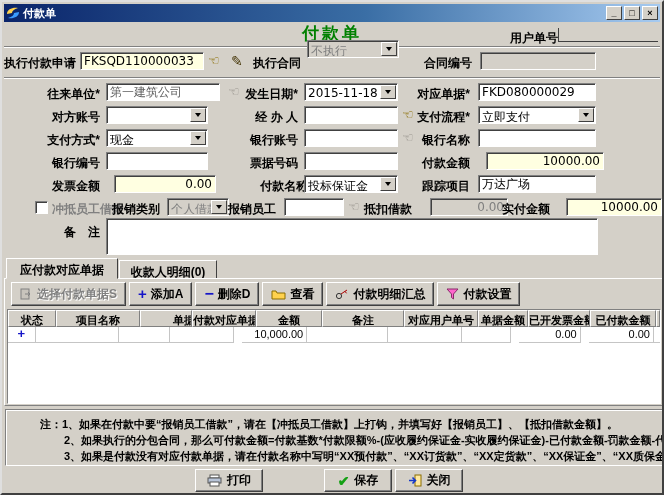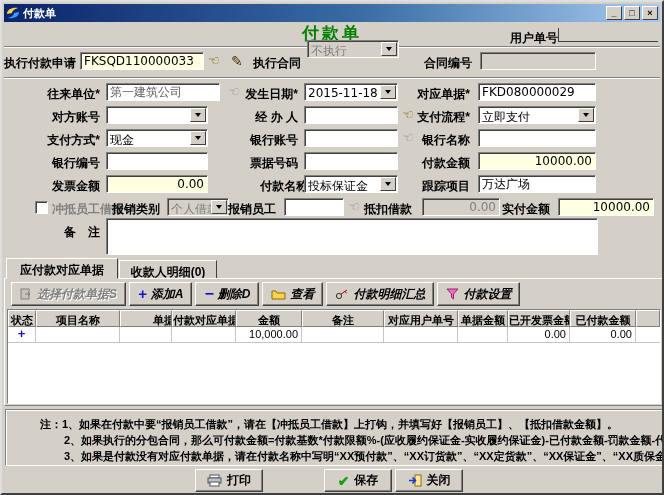--- a/index.html
+++ b/index.html
@@ -15,21 +15,21 @@
   .winbtn{width:16px;height:14px;margin-left:2px;background:#d4d0c8;
     border:1px solid;border-color:#fff #404040 #404040 #fff;
     font-size:9px;line-height:11px;text-align:center;font-weight:bold;color:#000;padding:0;}
   
   .lbl{position:absolute;font-size:12px;font-weight:bold;color:#000;white-space:nowrap;}
   .lbl.gray{color:#808080;}
   .fld{position:absolute;height:18px;background:#fff;border:1px solid;
     border-color:#808080 #fff #fff #808080;box-shadow:inset 1px 1px 0 #404040;}
   input.fld{padding:0 3px;font:12px "DejaVu Sans",sans-serif;outline:none;}
   .yellow{background:#ffffe1;}
-  .num{text-align:right;}
+  .num{text-align:right;margin-left:8px;}
   .dis{background:#d4d0c8;color:#808080;}
   .ro{color:#606060;}
   .combo{display:flex;align-items:stretch;padding:1px;}
   .combo .cval{flex:1;font:12px "DejaVu Sans",sans-serif;padding:1px 2px;overflow:hidden;white-space:nowrap;background:inherit;}
   .combo .cbtn{width:16px;background:#d4d0c8;border:1px solid;border-color:#fff #404040 #404040 #fff;
     display:flex;align-items:center;justify-content:center;}
   .tri{width:0;height:0;border:3px solid transparent;border-top:4px solid #000;margin-top:3px;}
   .sep{position:absolute;left:2px;right:2px;height:2px;border-top:1px solid #808080;border-bottom:1px solid #fff;}
   .handico{position:absolute;font-size:13px;color:#8a6d00;cursor:pointer;line-height:14px;background:transparent;border:none;padding:0;}
   .handico.disab{color:#9a968f;}
@@ -39,21 +39,21 @@
   textarea.fld{resize:none;font:12px "DejaVu Sans",sans-serif;outline:none;}
   
   .tab{position:absolute;background:#d4d0c8;border:1px solid;border-color:#fff #404040 transparent #fff;
     font-size:12px;font-weight:bold;text-align:center;padding-top:3px;}
   .tab.active{z-index:3;border-bottom:1px solid #d4d0c8;}
   .panel{position:absolute;left:2px;top:276px;width:660px;height:128px;background:#d4d0c8;
     border:1px solid;border-color:#fff #808080 #808080 #fff;z-index:1;}
   .tbar{position:absolute;left:6px;top:3px;display:flex;gap:3px;}
   .tbtn{height:24px;background:#d4d0c8;border:1px solid;border-color:#fff #404040 #404040 #fff;
     box-shadow:inset -1px -1px 0 #808080;display:flex;align-items:center;gap:4px;
-    font-size:12px;font-weight:bold;padding:0 8px;cursor:pointer;font-style:italic;}
+    font-size:12px;font-weight:bold;padding:0 8px;cursor:pointer;}
   .tbtn.disab{color:#808080;text-shadow:1px 1px 0 #fff;}
   .plus{color:#1515c8;font-size:15px;font-weight:bold;line-height:10px;}
   .minus{color:#1515c8;font-size:16px;font-weight:bold;line-height:10px;}
   
   .grid{position:absolute;left:2px;top:30px;width:654px;height:95px;background:#fff;
     border:1px solid;border-color:#808080 #fff #fff #808080;overflow:hidden;}
   .gr{display:flex;}
   .th{background:#d4d0c8;border-right:1px solid #808080;border-bottom:1px solid #808080;
     border-top:1px solid #fff;border-left:1px solid #fff;font-size:11px;font-weight:bold;
     text-align:center;height:17px;padding-top:2px;overflow:hidden;white-space:nowrap;}
@@ -246,21 +246,21 @@
           <svg width="13" height="12" viewBox="0 0 13 12">
               <path d="M1 1 h11 l-4.5 5 v5 l-2 -1.5 v-3.5 z" fill="#ff66cc" stroke="#8a2a6a"></path>
             </svg>
         </span>
         <span>付款设置</span>
       </button>
     </div>
 
     <div class="grid">
       <div class="gr">
-        <div class="th" style="width:28px;">状态</div>
+        <div class="th" style="width:48px;">状态</div>
         <div class="th" style="width:84px;">项目名称</div>
         <div class="th" style="width:52px;padding-left:32px;">单据类型</div>
         <div class="th" style="width:64px;">付款对应单据</div>
         <div class="th" style="width:66px;">金额</div>
         <div class="th" style="width:82px;">备注</div>
         <div class="th" style="width:74px;">对应用户单号</div>
         <div class="th" style="width:50px;">单据金额</div>
         <div class="th" style="width:62px;">已开发票金额</div>
         <div class="th" style="width:66px;">已付款金额</div>
         <div class="th" style="flex:1;"></div>

